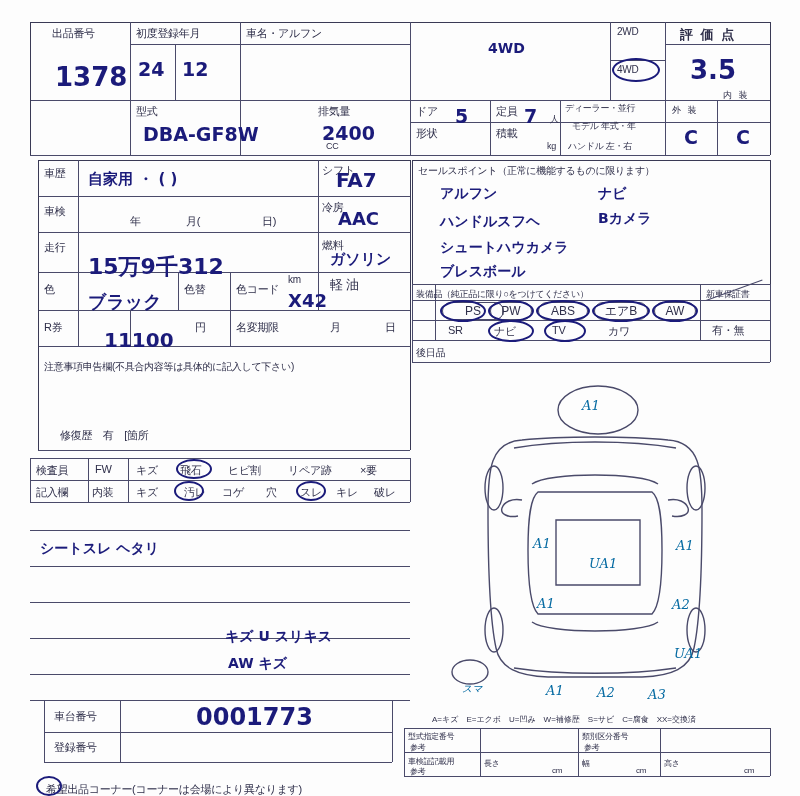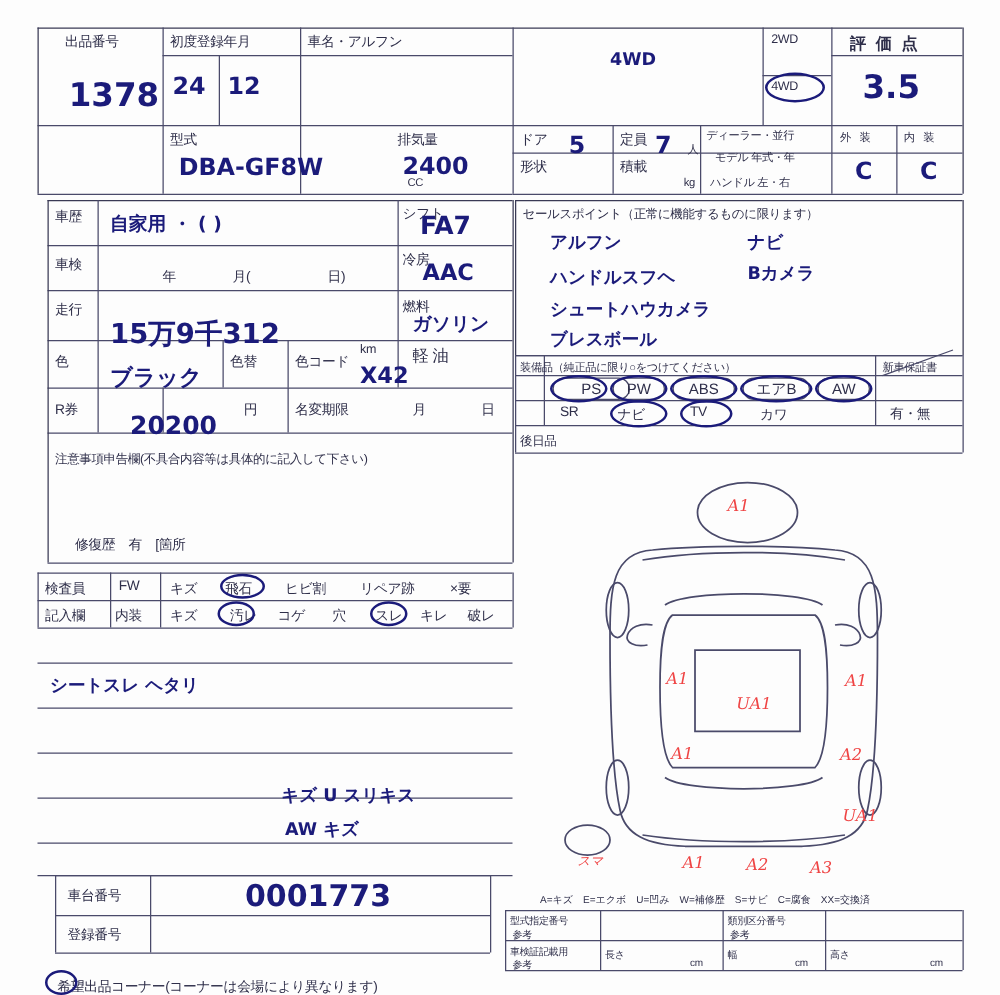--- a/index.html
+++ b/index.html
@@ -68,21 +68,21 @@
     overflow:hidden;
   }
   .topgrid{position:absolute;top:0;left:48px;}
   .topgrid .c{
     position:absolute;top:2px;width:20px;height:18px;border:1px solid #5a5a7a;box-sizing:border-box;
   }
   .car svg{display:block;}
   .diagmark{
     position:absolute;
     font-family:"DejaVu Serif", serif;
-    color:#ef4444;
+    color:#0369a1;
     font-size:13px;
     font-style:italic;
   }
 </style>
 </head>
 <body>
 
 <div class="sheet">
 
 
@@ -120,21 +120,21 @@
   <div class="lbl" style="left:416px;top:104px;">ドア</div>
   <div class="lbl" style="left:496px;top:104px;">定員</div>
   <div class="lbl" style="left:416px;top:126px;">形状</div>
   <div class="lbl" style="left:496px;top:126px;">積載</div>
   <div class="lbl sm" style="left:550px;top:113px;">人</div>
   <div class="lbl sm" style="left:547px;top:141px;">kg</div>
   <div class="lbl sm" style="left:565px;top:102px;">ディーラー・並行</div>
   <div class="lbl sm" style="left:572px;top:120px;">モデル 年式・年</div>
   <div class="lbl sm" style="left:568px;top:140px;">ハンドル 左・右</div>
   <div class="lbl sm" style="left:672px;top:104px;letter-spacing:2px;">外 装</div>
-  <div class="lbl sm" style="left:723px;top:104px;letter-spacing:2px;">内 装</div>
+  <div class="lbl sm" style="left:723px;top:89px;letter-spacing:2px;">内 装</div>
   <div class="lbl sm" style="left:326px;top:141px;">CC</div>
 
   <div class="hw big" style="left:55px;top:62px;">1378</div>
   <div class="hw mid" style="left:138px;top:58px;">24</div>
   <div class="hw mid" style="left:182px;top:58px;">12</div>
   <div class="hw sml" style="left:488px;top:40px;">4WD</div>
   <div class="hw big" style="left:690px;top:55px;">3.5</div>
   <div class="hw mid" style="left:143px;top:123px;">DBA-GF8W</div>
   <div class="hw mid" style="left:322px;top:122px;">2400</div>
   <div class="hw mid" style="left:455px;top:105px;">5</div>
@@ -175,21 +175,21 @@
   <div class="lbl" style="left:195px;top:320px;">円</div>
   <div class="lbl" style="left:288px;top:258px;font-size:10px;margin-top:16px;">km</div>
 
   <div class="hw sml" style="left:88px;top:170px;font-size:15px;">自家用 ・ (                    )</div>
   <div class="lbl" style="left:130px;top:214px;">年</div>
   <div class="lbl" style="left:186px;top:214px;">月(</div>
   <div class="lbl" style="left:262px;top:214px;">日)</div>
   <div class="hw" style="left:88px;top:252px;font-size:22px;">15万9千312</div>
   <div class="hw" style="left:88px;top:290px;font-size:18px;">ブラック</div>
   <div class="hw" style="left:288px;top:290px;font-size:18px;text-align:center;">X42</div>
-  <div class="hw" style="left:104px;top:328px;font-size:20px;">20200</div>
+  <div class="hw" style="left:104px;top:328px;font-size:20px;">11100</div>
   <div class="hw" style="left:336px;top:168px;font-size:20px;">FA7</div>
   <div class="hw" style="left:338px;top:208px;font-size:18px;">AAC</div>
   <div class="hw" style="left:330px;top:250px;font-size:15px;">ガソリン</div>
   <div class="lbl" style="left:330px;top:276px;font-size:13px;">軽 油</div>
 
   <div class="lbl" style="left:44px;top:360px;font-size:10px;">注意事項申告欄(不具合内容等は具体的に記入して下さい)</div>
   <div class="lbl" style="left:60px;top:428px;">修復歴　有　[箇所</div>
 
   <div class="ln hline" style="left:30px;top:458px;width:380px;"></div>
   <div class="ln hline" style="left:30px;top:480px;width:380px;"></div>

